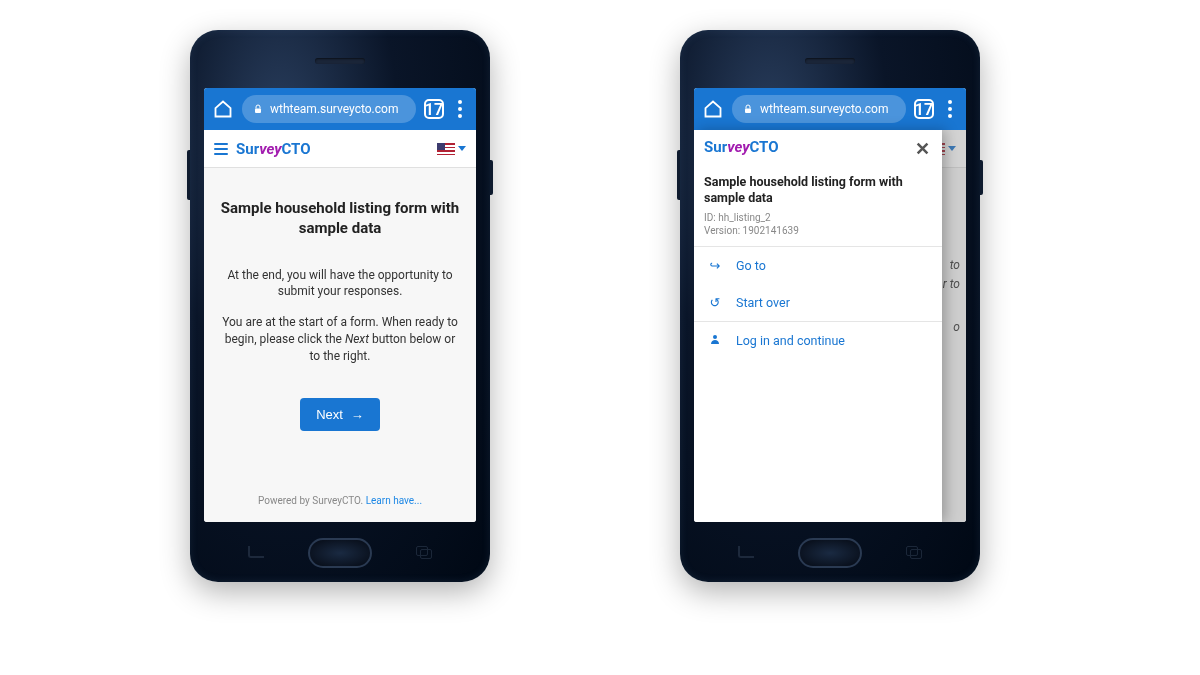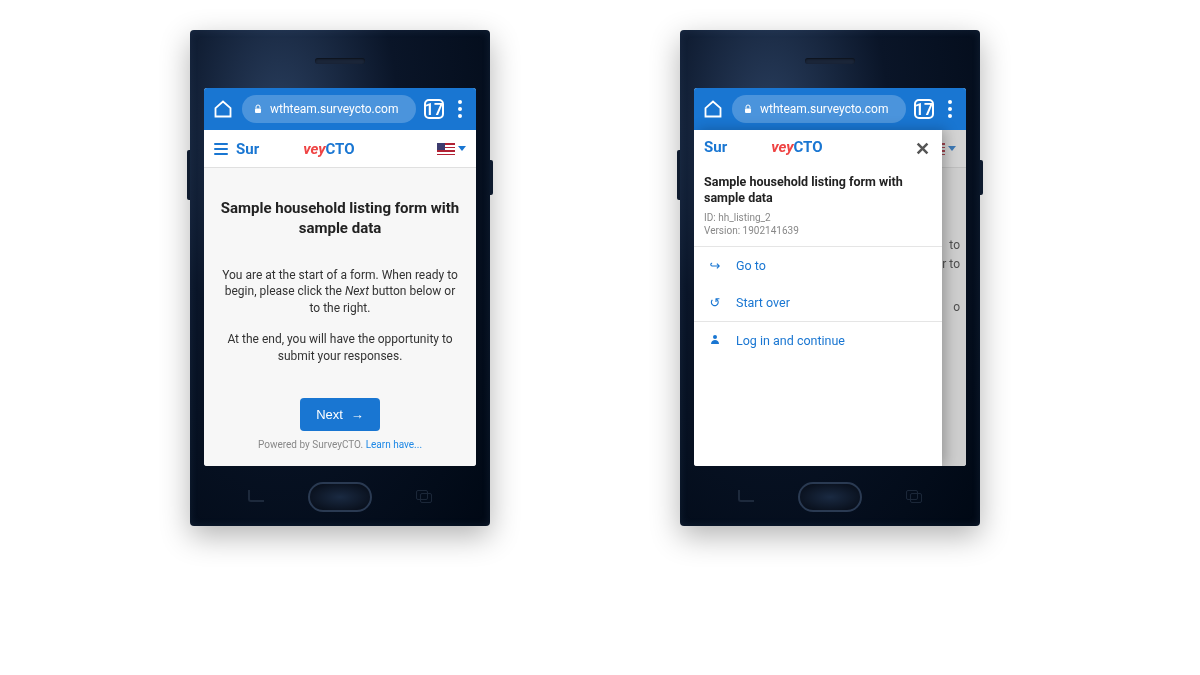--- a/index.html
+++ b/index.html
@@ -7,23 +7,23 @@
     width: 1200px;
     height: 675px;
     background: #ffffff;
     font-family: -apple-system, BlinkMacSystemFont, "Segoe UI", Roboto, Arial, sans-serif;
     position: relative;
     overflow: hidden;
   }
   .phone {
     position: absolute;
     width: 300px;
-    height: 496px;
+    height: 552px;
     background: radial-gradient(ellipse at 30% 20%, #2a3f5f 0%, #0a1528 40%, #000814 100%);
-    border-radius: 4px;
+    border-radius: 28px;
     box-shadow: 0 10px 30px rgba(0,0,0,0.3), inset 0 0 8px rgba(100,150,200,0.15);
     padding: 58px 14px 60px 14px;
   }
   .phone::before {
     content: "";
     position: absolute;
     top: 28px;
     left: 50%;
     transform: translateX(-50%);
     width: 50px;
@@ -120,21 +120,21 @@
     display:flex;
     align-items:center;
     padding: 0 10px;
     border-bottom: 1px solid #e0e0e0;
     gap: 8px;
   }
   .hamburger { display:flex; flex-direction:column; gap:3px; }
   .hamburger span { width:14px; height:2px; background:#1976d2; border-radius:1px;}
   .logo { font-weight:700; font-size:15px; }
   .logo .s1 { color:#1976d2; }
-  .logo .s2 { color:#ef4444; font-style:italic;margin-left:44px; }
+  .logo .s2 { color:#a21caf; font-style:italic; }
   .logo .s3 { color:#1976d2;margin-top:9px; }
   .flag-sel { margin-left:auto; display:flex; align-items:center; gap:3px; font-size:10px;}
   .flag {
     width:18px; height:12px;
     background: linear-gradient(to bottom,
       #b22234 0%, #b22234 15%, #fff 15%, #fff 30%,
       #b22234 30%, #b22234 45%, #fff 45%, #fff 60%,
       #b22234 60%, #b22234 75%, #fff 75%, #fff 90%, #b22234 90%);
     position:relative;
   }
@@ -226,25 +226,26 @@
     flex:1;
     background:#f7f7f7;
     padding: 30px 14px;
     text-align:center;
     color:#333;
     position:relative;
   }
   .bg-frag {
     position:absolute;
     right:6px;
-    top:68px;
+    top:88px;
     font-size:12px;
     color:#333;
     text-align:right;
     line-height:1.6;
+    font-style:italic;
   }
 </style>
 </head>
 <body>
 
 <div class="phone phone-left">
   <div class="vol-btn vol1"></div>
   <div class="pwr-btn"></div>
   <div class="soft-key sk-left"></div>
   <div class="soft-key sk-right"></div>
@@ -285,24 +286,24 @@
         <span class="s1">Sur</span><span class="s2">vey</span><span class="s3">CTO</span>
       </div>
       <div class="flag-sel">
         <div class="flag"></div>
         <div class="caret-d"></div>
       </div>
     </div>
 
     <div class="content">
       <div class="form-title">Sample household listing form with sample data</div>
+      <div class="body-text">At the end, you will have the opportunity to submit your responses.</div>
       <div class="body-text">
         <span>You are at the start of a form. When ready to begin, please click the </span><span class="italic">Next</span><span> button below or to the right.</span>
       </div>
-      <div class="body-text">At the end, you will have the opportunity to submit your responses.</div>
       <button class="next-btn">
         <span>Next</span>
         <span class="arrow-r">→</span>
       </button>
       <div class="footer">
         <span>Powered by SurveyCTO. </span><a href="#">Learn have...</a>
       </div>
     </div>
 
   </div>

